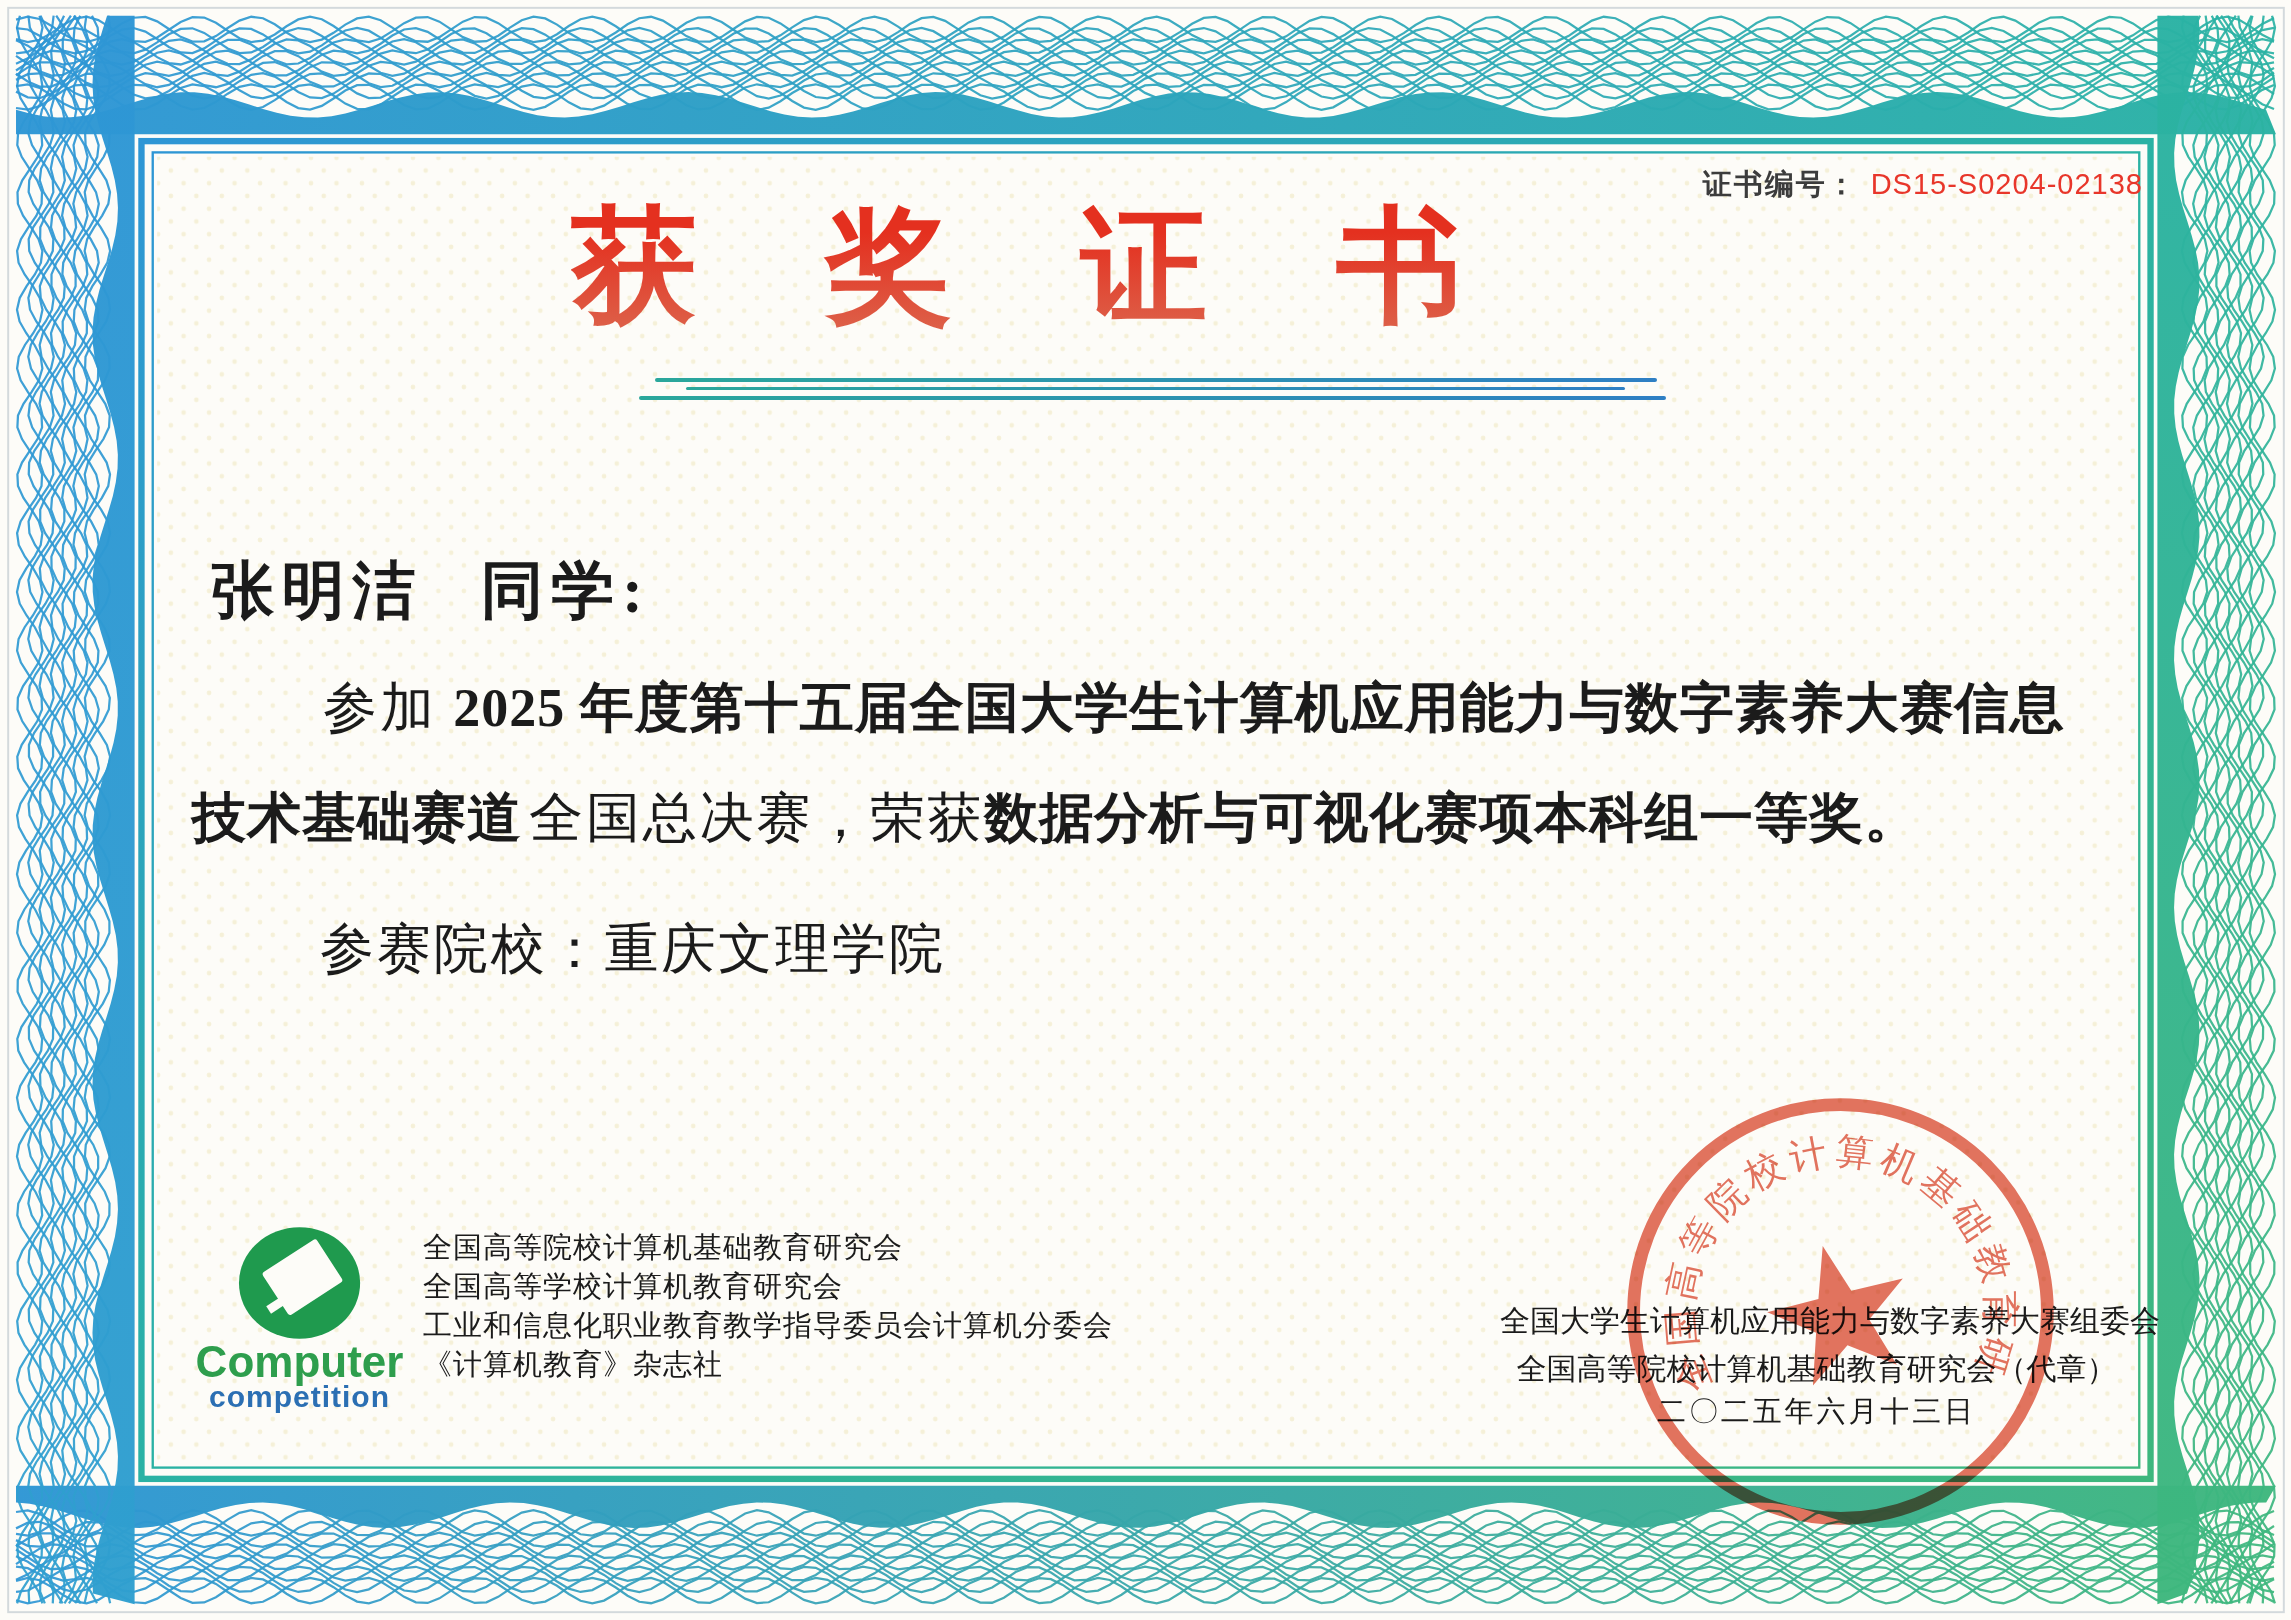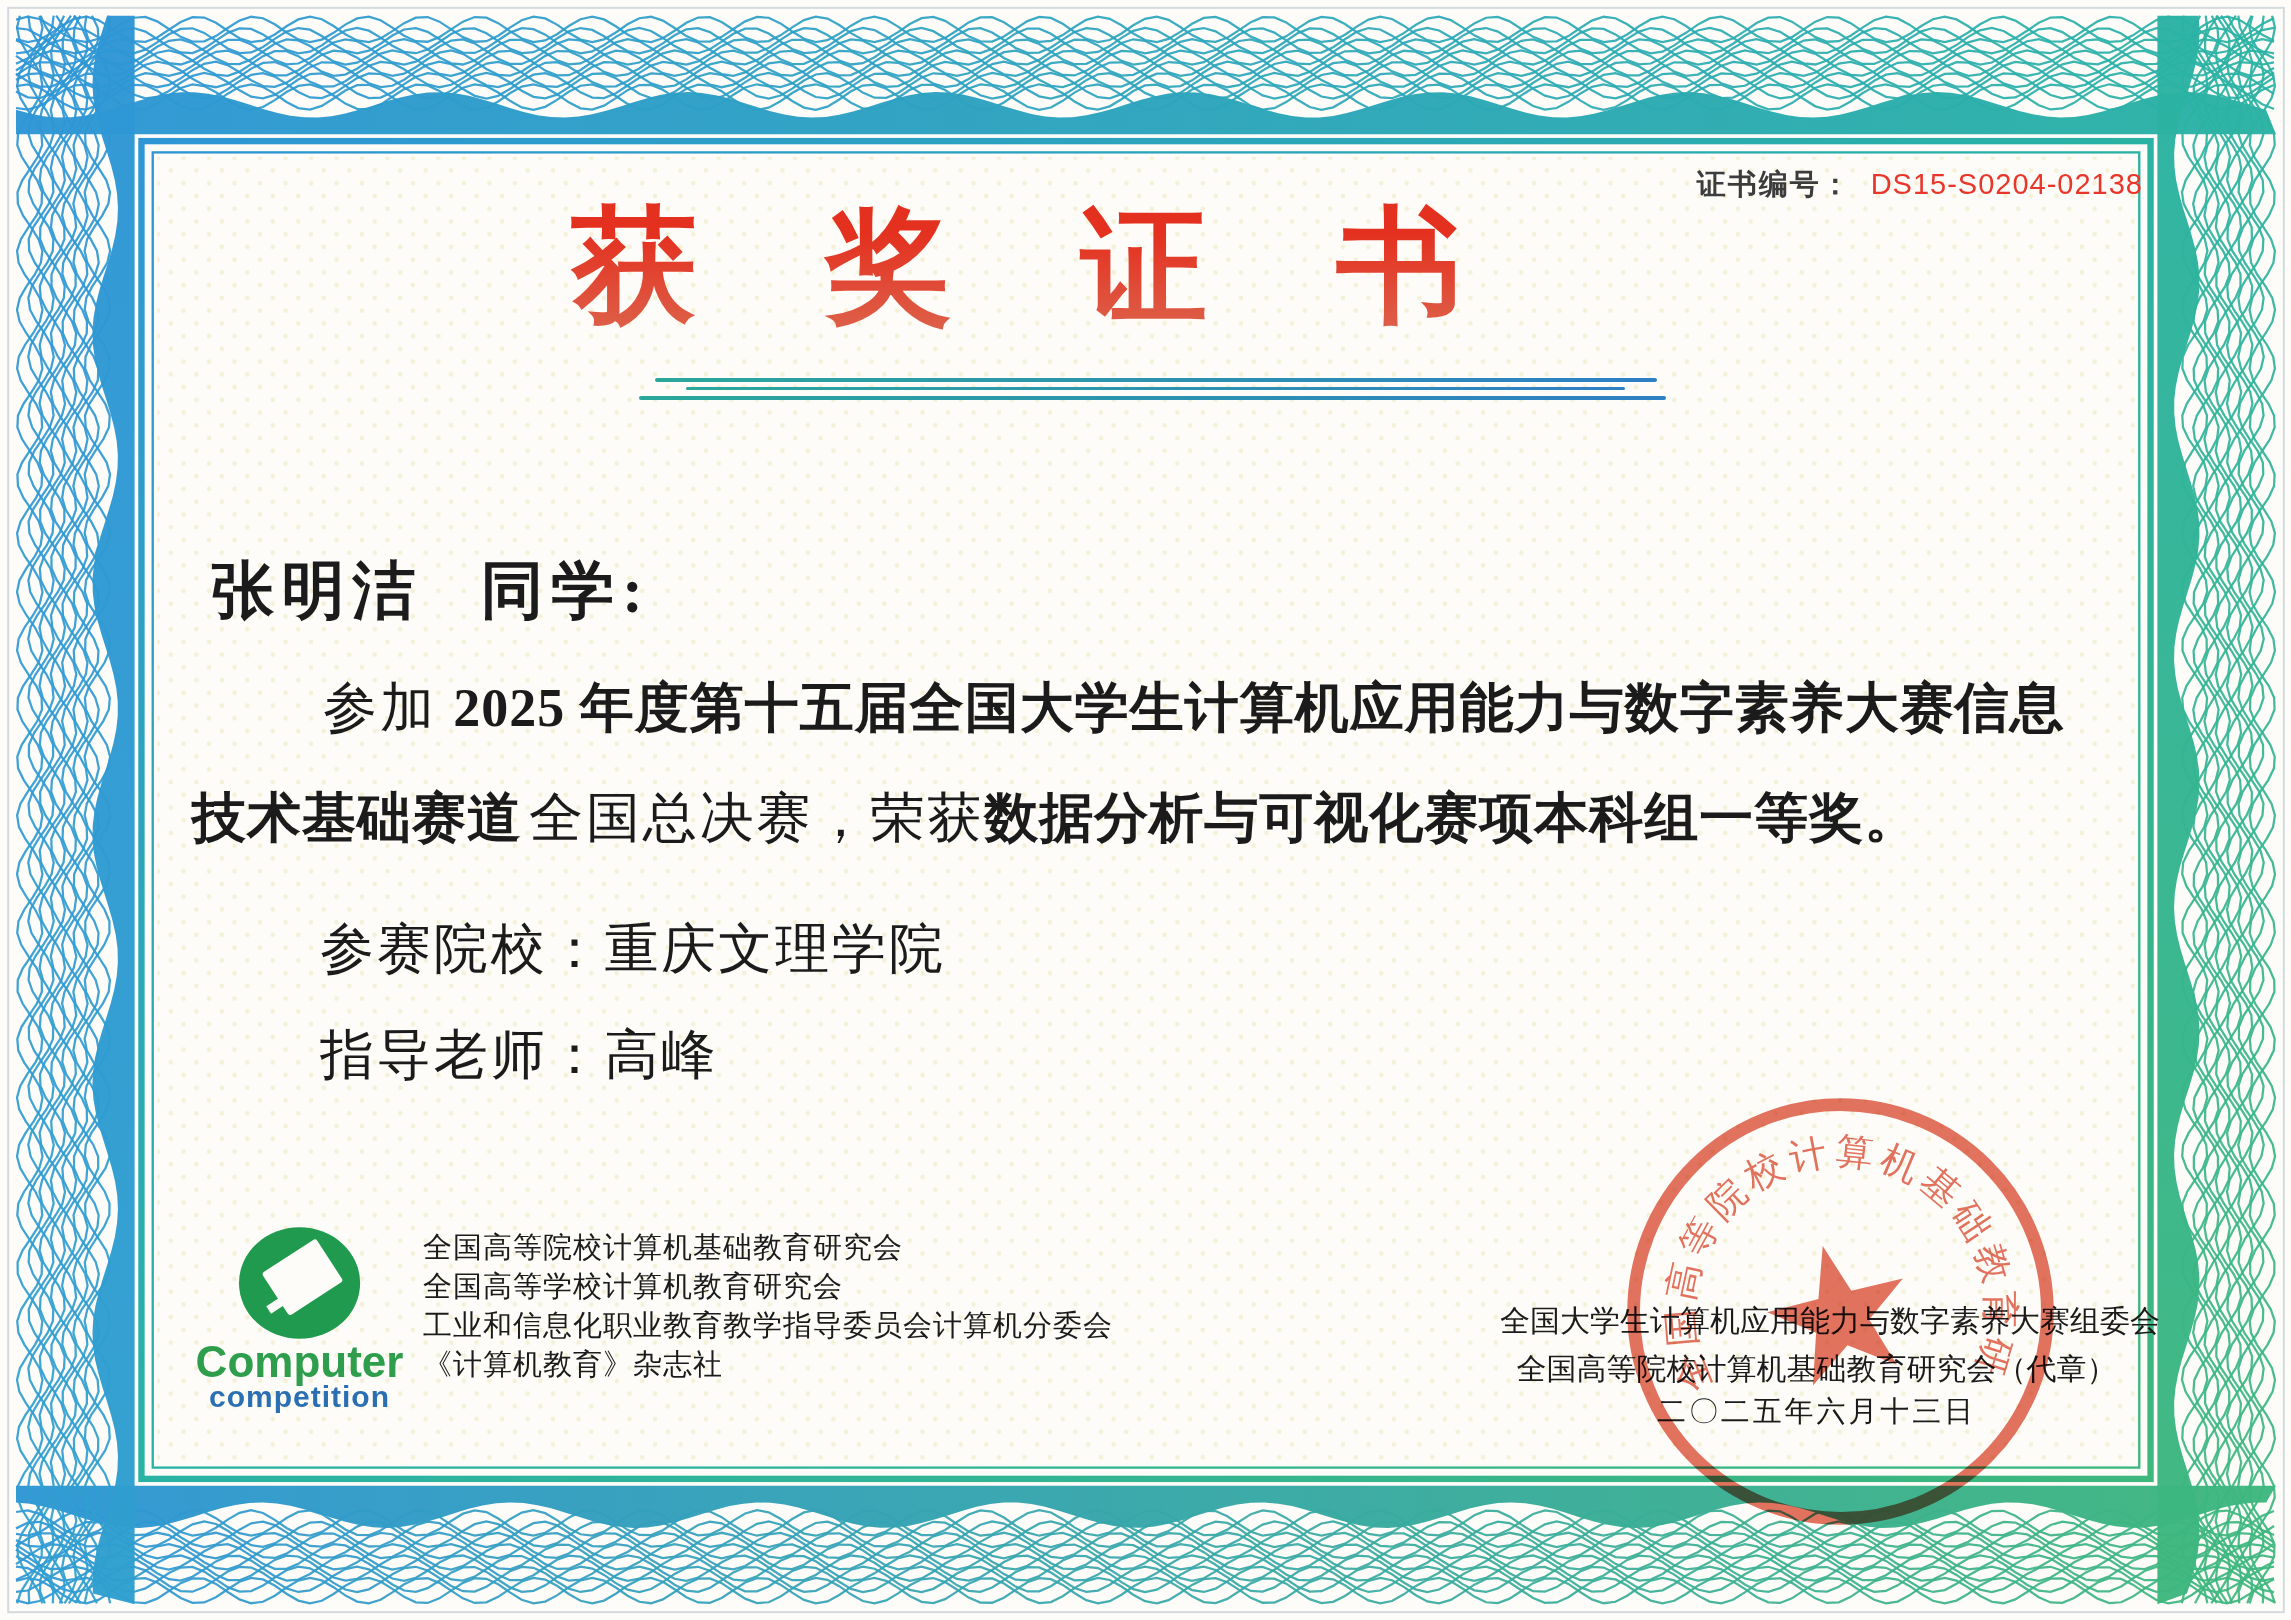--- a/index.html
+++ b/index.html
@@ -12,21 +12,21 @@
     color:var(--text-primary,#1b1b1b);
   }
   svg.layer{position:absolute;left:0;top:0;}
 
   
   .cert-no{
     position:absolute;top:167px;right:149px;
     font-size:29px;line-height:35px;white-space:nowrap;
   }
   .cert-no .lbl{color:var(--text-label,#3c3c3c);letter-spacing:2px;font-weight:700;}
-  .cert-no .num{color:var(--cert-number-red,#E8362A);margin-left:19px;letter-spacing:1px;}
+  .cert-no .num{color:var(--cert-number-red,#E8362A);margin-left:13px;letter-spacing:1px;}
 
   
   .title{
     position:absolute;top:198px;left:50%;
     transform:translateX(calc(-50% - 65px));
     font-family:"Liberation Serif",serif;
     font-weight:700;font-size:126px;line-height:137px;
     letter-spacing:129px;white-space:nowrap;
     color:var(--title-red-top,#E4301F);
     background:linear-gradient(180deg,var(--title-red-top,#E4301F) 25%,var(--title-red-bottom,#DD5F48) 95%);
@@ -195,23 +195,20 @@
   <div class="body-line body-line1">
     <span class="seg-kai">参加 </span><span class="seg-bold">2025 年度第十五届全国大学生计算机应用能力与数字素养大赛信息</span>
   </div>
   <div class="body-line body-line2">
     <span class="seg-bold">技术基础赛道</span><span class="seg-kai">全国总决赛，荣获</span><span class="seg-bold">数据分析与可视化赛项本科组一等奖。</span>
   </div>
 
   <div class="detail-line school-line">
     <span>参赛院校：</span><span>重庆文理学院</span>
   </div>
-  <div class="detail-line advisor-line">
-    <span>指导老师：</span><span>高峰</span>
-  </div>
 
   <svg id="logo-svg" class="layer" width="129" height="120" style="left:237px;top:1226px;" viewBox="0 0 132 122">
     <ellipse cx="64" cy="58" rx="62" ry="57" fill="#1F9A4E"></ellipse>
     <g>
       <rect x="34" y="26" width="66" height="52" rx="3" transform="rotate(-33 67 52)" fill="#FDFCF8"></rect>
       <rect x="30" y="74" width="26" height="9" transform="rotate(-33 43 78)" fill="#FDFCF8"></rect>
     </g>
   </svg>
   <div class="logo-wordmark logo-name">Computer</div>
   <div class="logo-wordmark logo-subname">competition</div>

